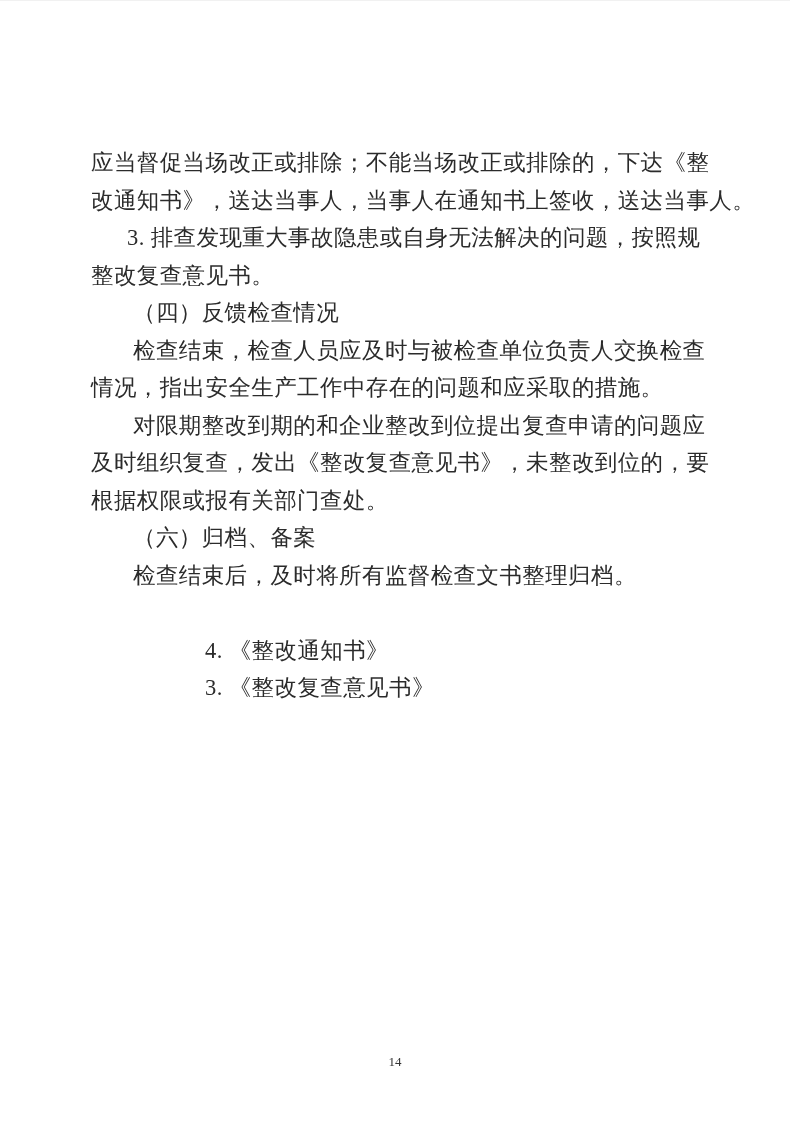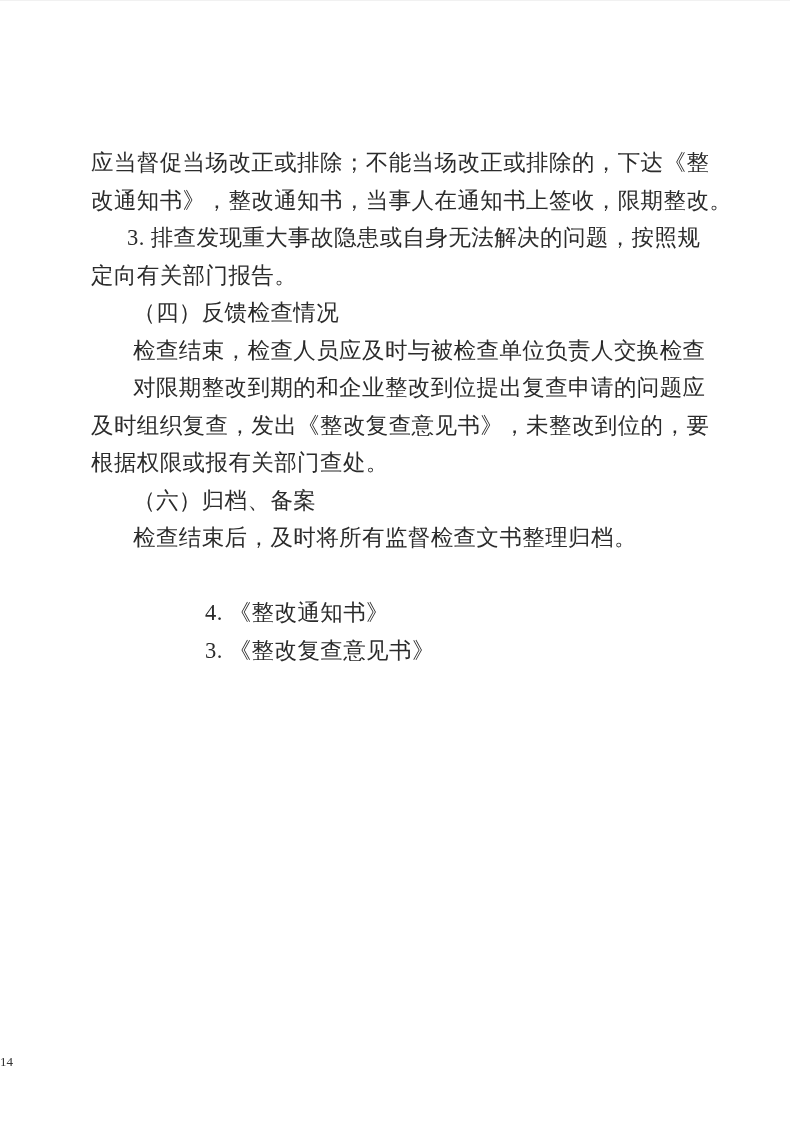--- a/index.html
+++ b/index.html
@@ -47,40 +47,41 @@
     width: 70px;
   }
   .attach-item-line {
     padding-left: 114px;
   }
   .page-number {
     position: absolute;
     top: 1053px;
     left: 0;
     width: 100%;
-    text-align: left;
+    text-align: center;
     font-size: 13px;
     line-height: 16px;
     color: #333333;
     font-family: "Liberation Serif", "DejaVu Serif", serif;
   }
 </style>
 </head>
 <body>
 
 <div class="page">
 
   <div class="content">
 
     <div class="doc-line">应当督促当场改正或排除；不能当场改正或排除的，下达《整</div>
-    <div class="doc-line">改通知书》，整改通知书，当事人在通知书上签收，限期整改。</div>
+    <div class="doc-line">改通知书》，送达当事人，当事人在通知书上签收，送达当事人。</div>
     <div class="doc-line indent-num">3. 排查发现重大事故隐患或自身无法解决的问题，按照规</div>
-    <div class="doc-line">定向有关部门报告。</div>
+    <div class="doc-line">整改复查意见书。</div>
     <div class="doc-line indent">（四）反馈检查情况</div>
     <div class="doc-line indent">检查结束，检查人员应及时与被检查单位负责人交换检查</div>
+    <div class="doc-line">情况，指出安全生产工作中存在的问题和应采取的措施。</div>
     <div class="doc-line indent">对限期整改到期的和企业整改到位提出复查申请的问题应</div>
     <div class="doc-line">及时组织复查，发出《整改复查意见书》，未整改到位的，要</div>
     <div class="doc-line">根据权限或报有关部门查处。</div>
     <div class="doc-line indent">（六）归档、备案</div>
     <div class="doc-line indent">检查结束后，及时将所有监督检查文书整理归档。</div>
 
     <div class="blank-line"></div>
 
     <div class="doc-line attach-item-line">4. 《整改通知书》</div>
     <div class="doc-line attach-item-line">3. 《整改复查意见书》</div>

